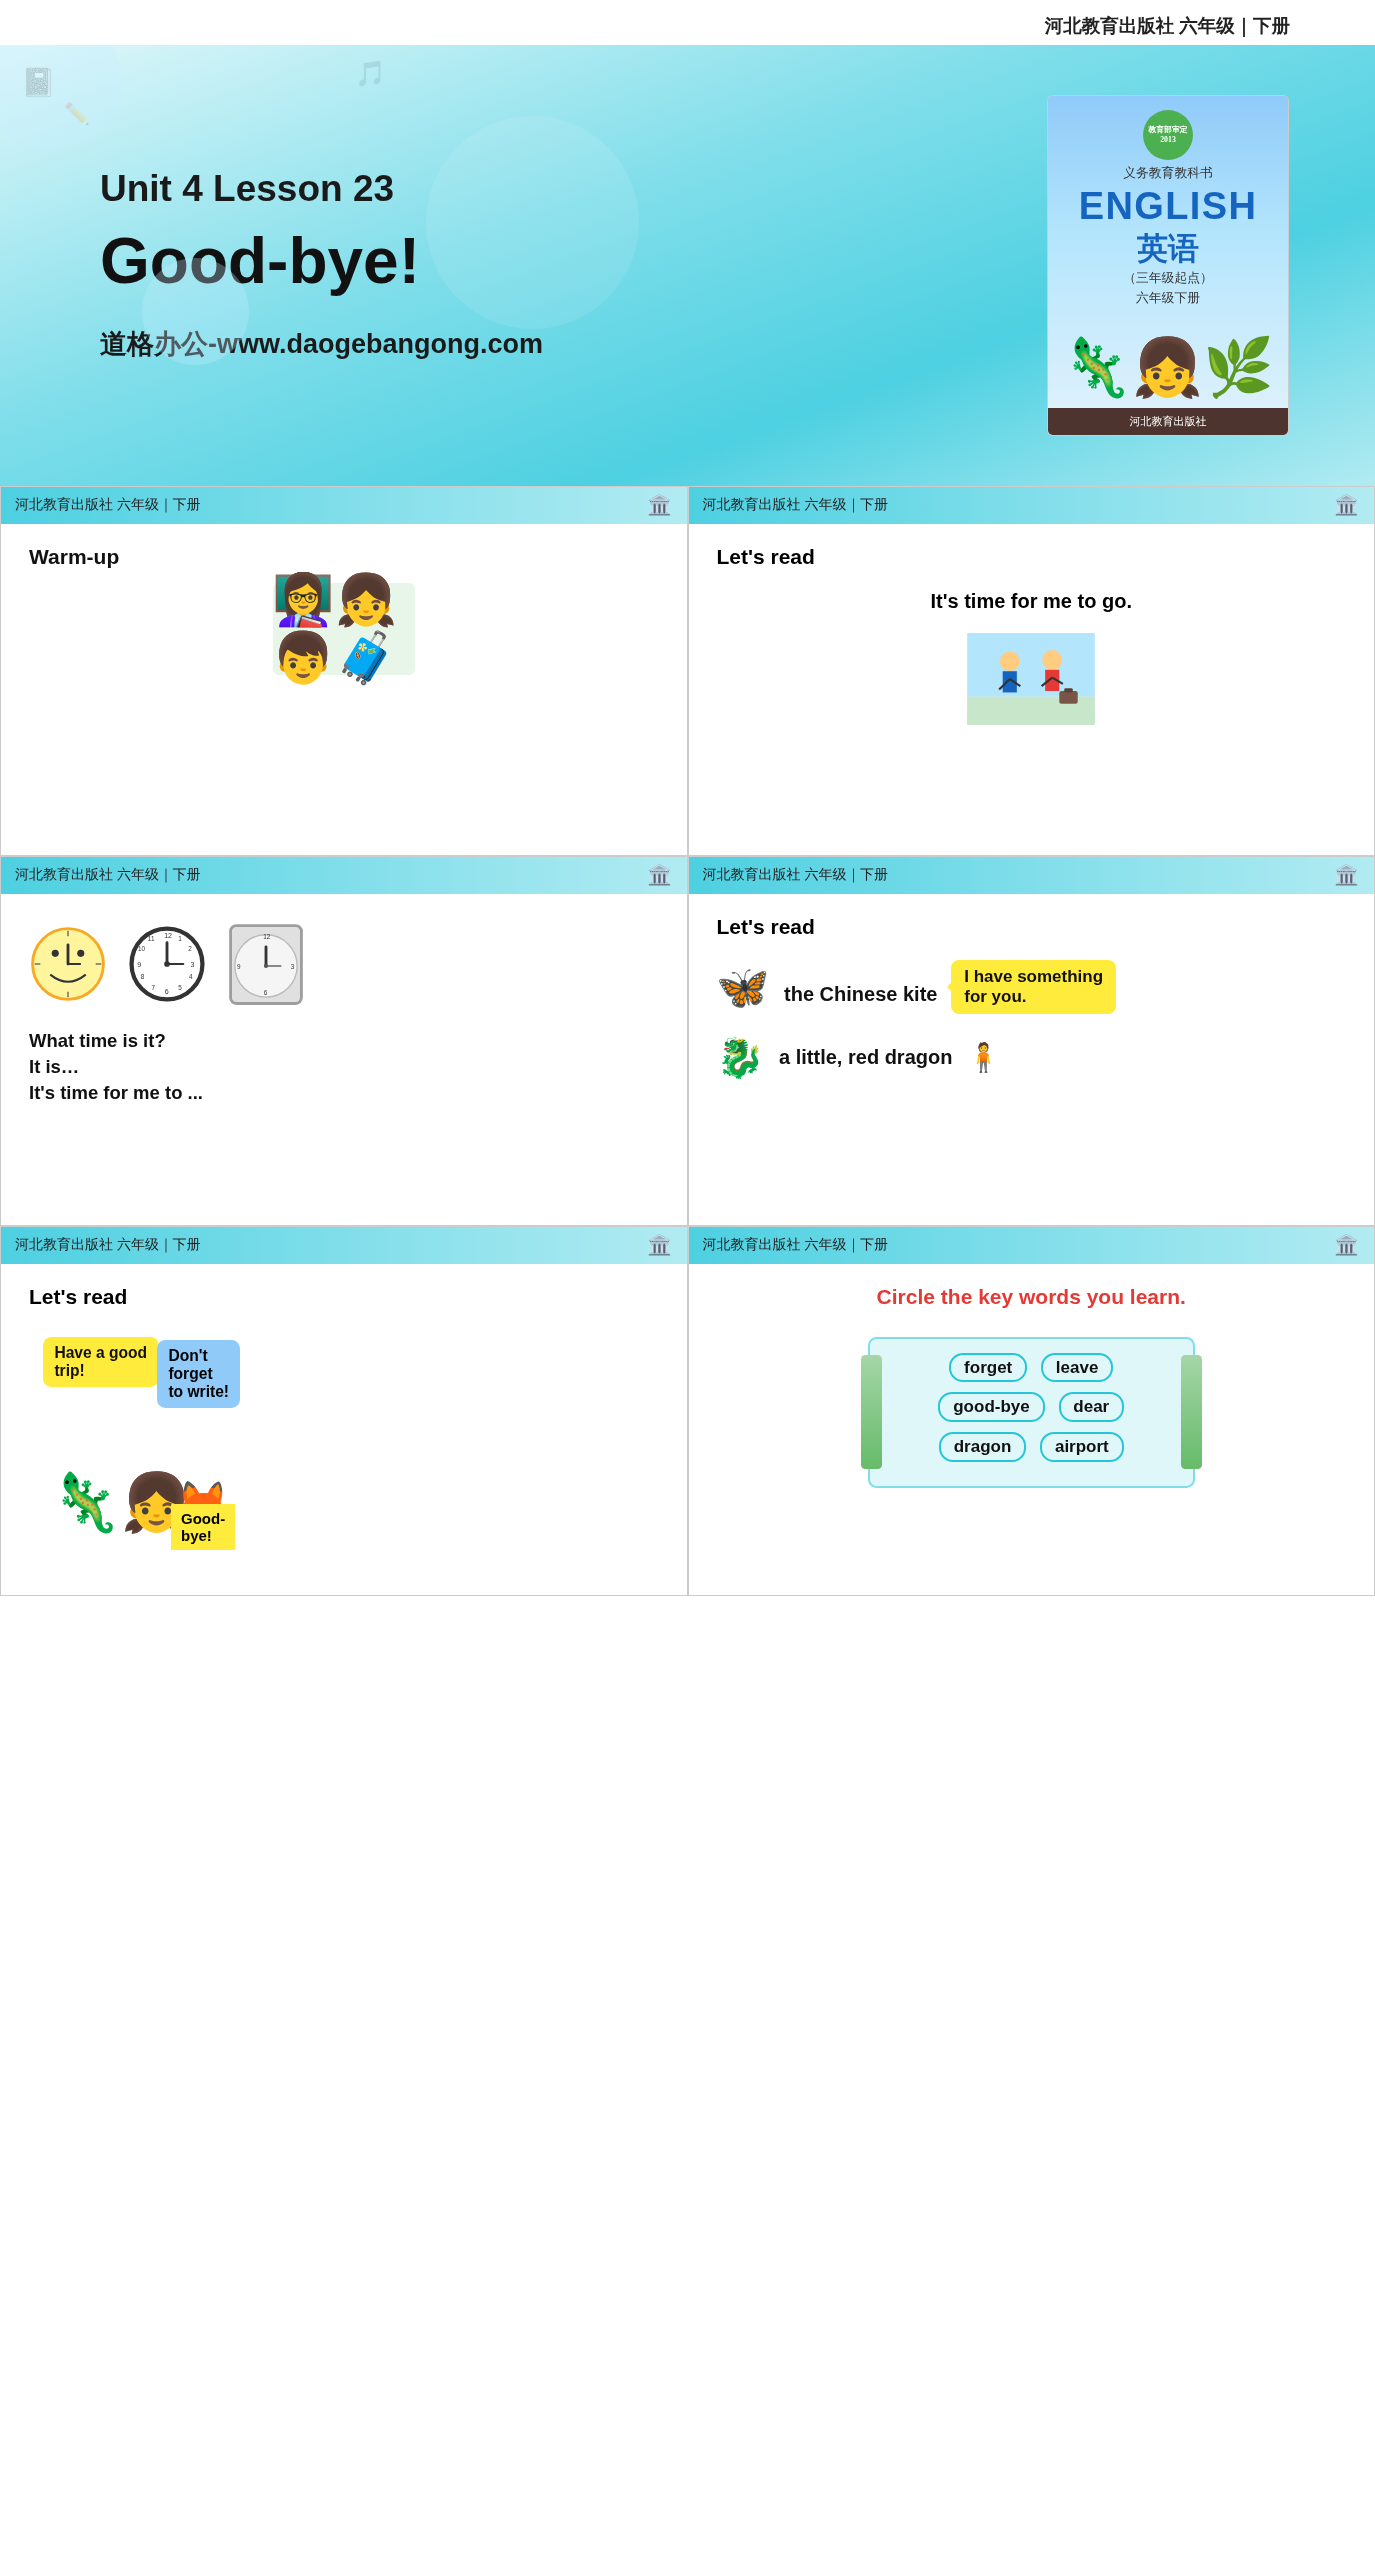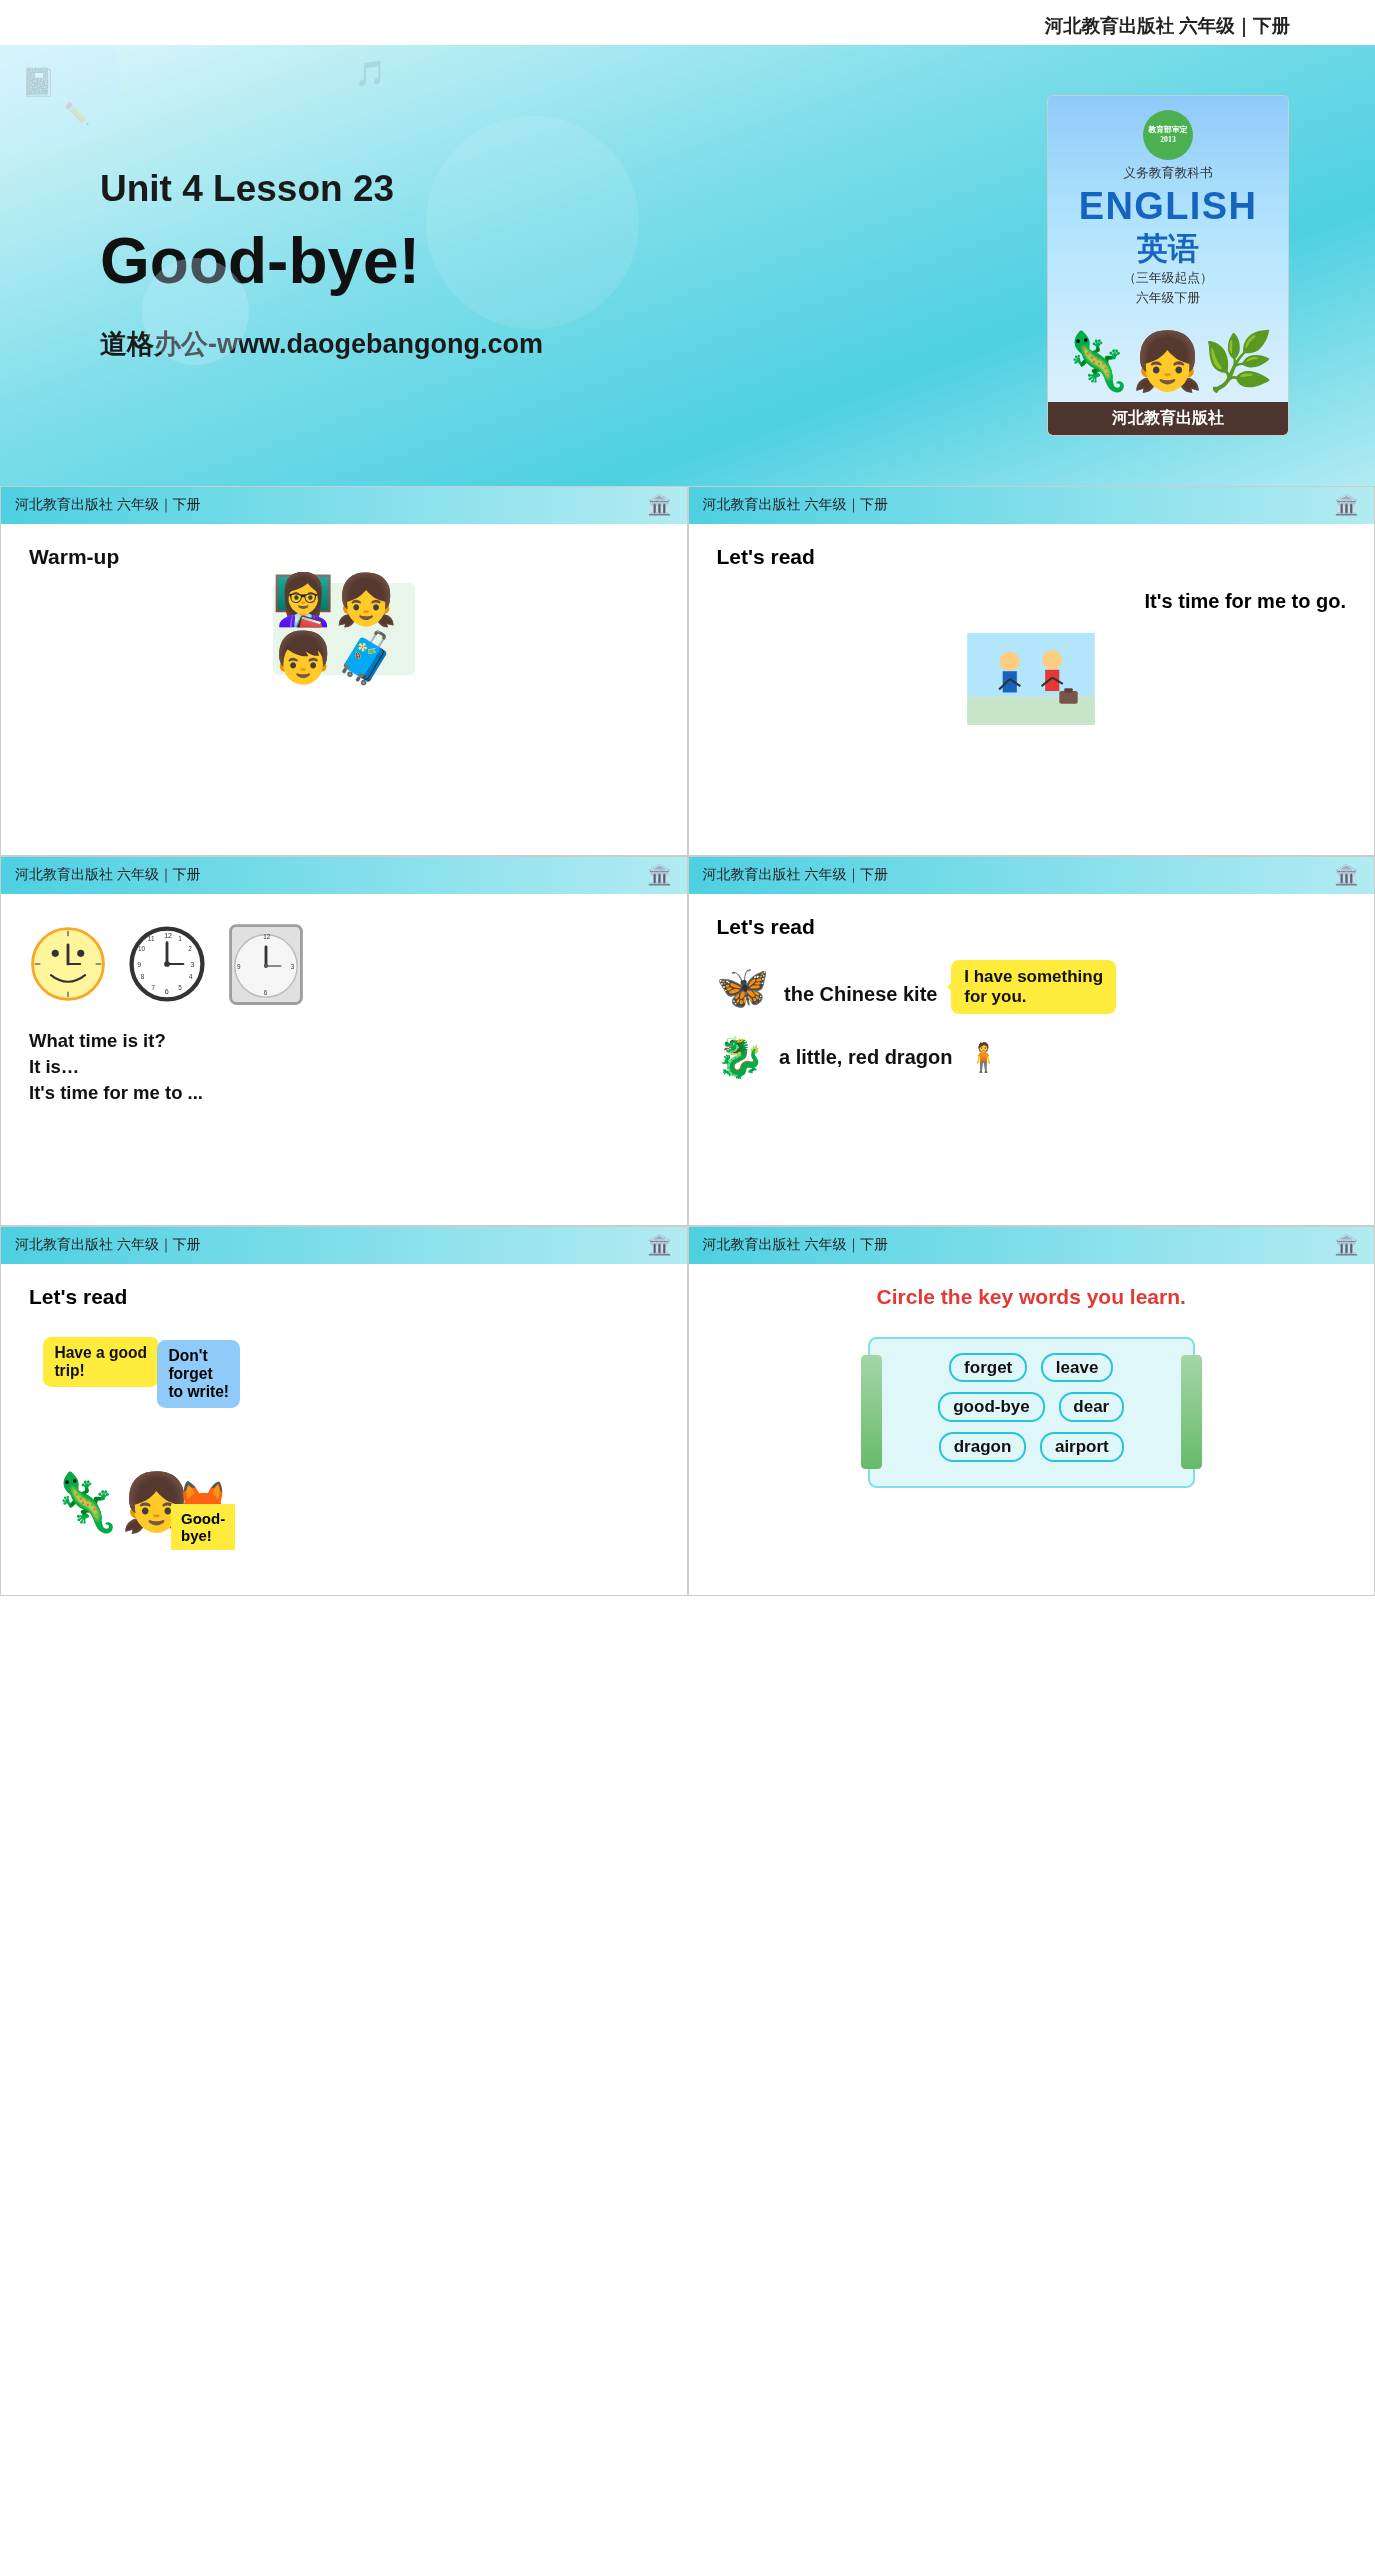--- a/index.html
+++ b/index.html
@@ -101,25 +101,24 @@
     .book-characters {
       flex: 1;
       display: flex;
       align-items: flex-end;
       justify-content: center;
       padding-bottom: 7px;
     }
     .book-footer {
       background: #4e342e;
       color: white;
-      font-size: 16px;
+      font-size: 11px;
       width: 100%;
       text-align: center;
       padding: 5.7px 0;
-      font-weight: bold;
     }
 
     
     .slides-grid {
       display: grid;
       grid-template-columns: 1fr 1fr;
       gap: 0;
       width: 1375px;
     }
 
@@ -189,21 +188,21 @@
 
     
     .lets-read-title {
       font-size: 21px;
       font-weight: bold;
       margin-bottom: 21px;
     }
     .bold-sentence {
       font-size: 20px;
       font-weight: bold;
-      text-align: right;
+      text-align: center;
       margin-bottom: 20px;
     }
     
     .people-scene {
       width: 128px;
       height: 92px;
       background: linear-gradient(180deg, #e3f2fd 60%, #c8e6c9 100%);
       border-radius: 2.8px;
       margin: 0 auto;
       position: relative;

